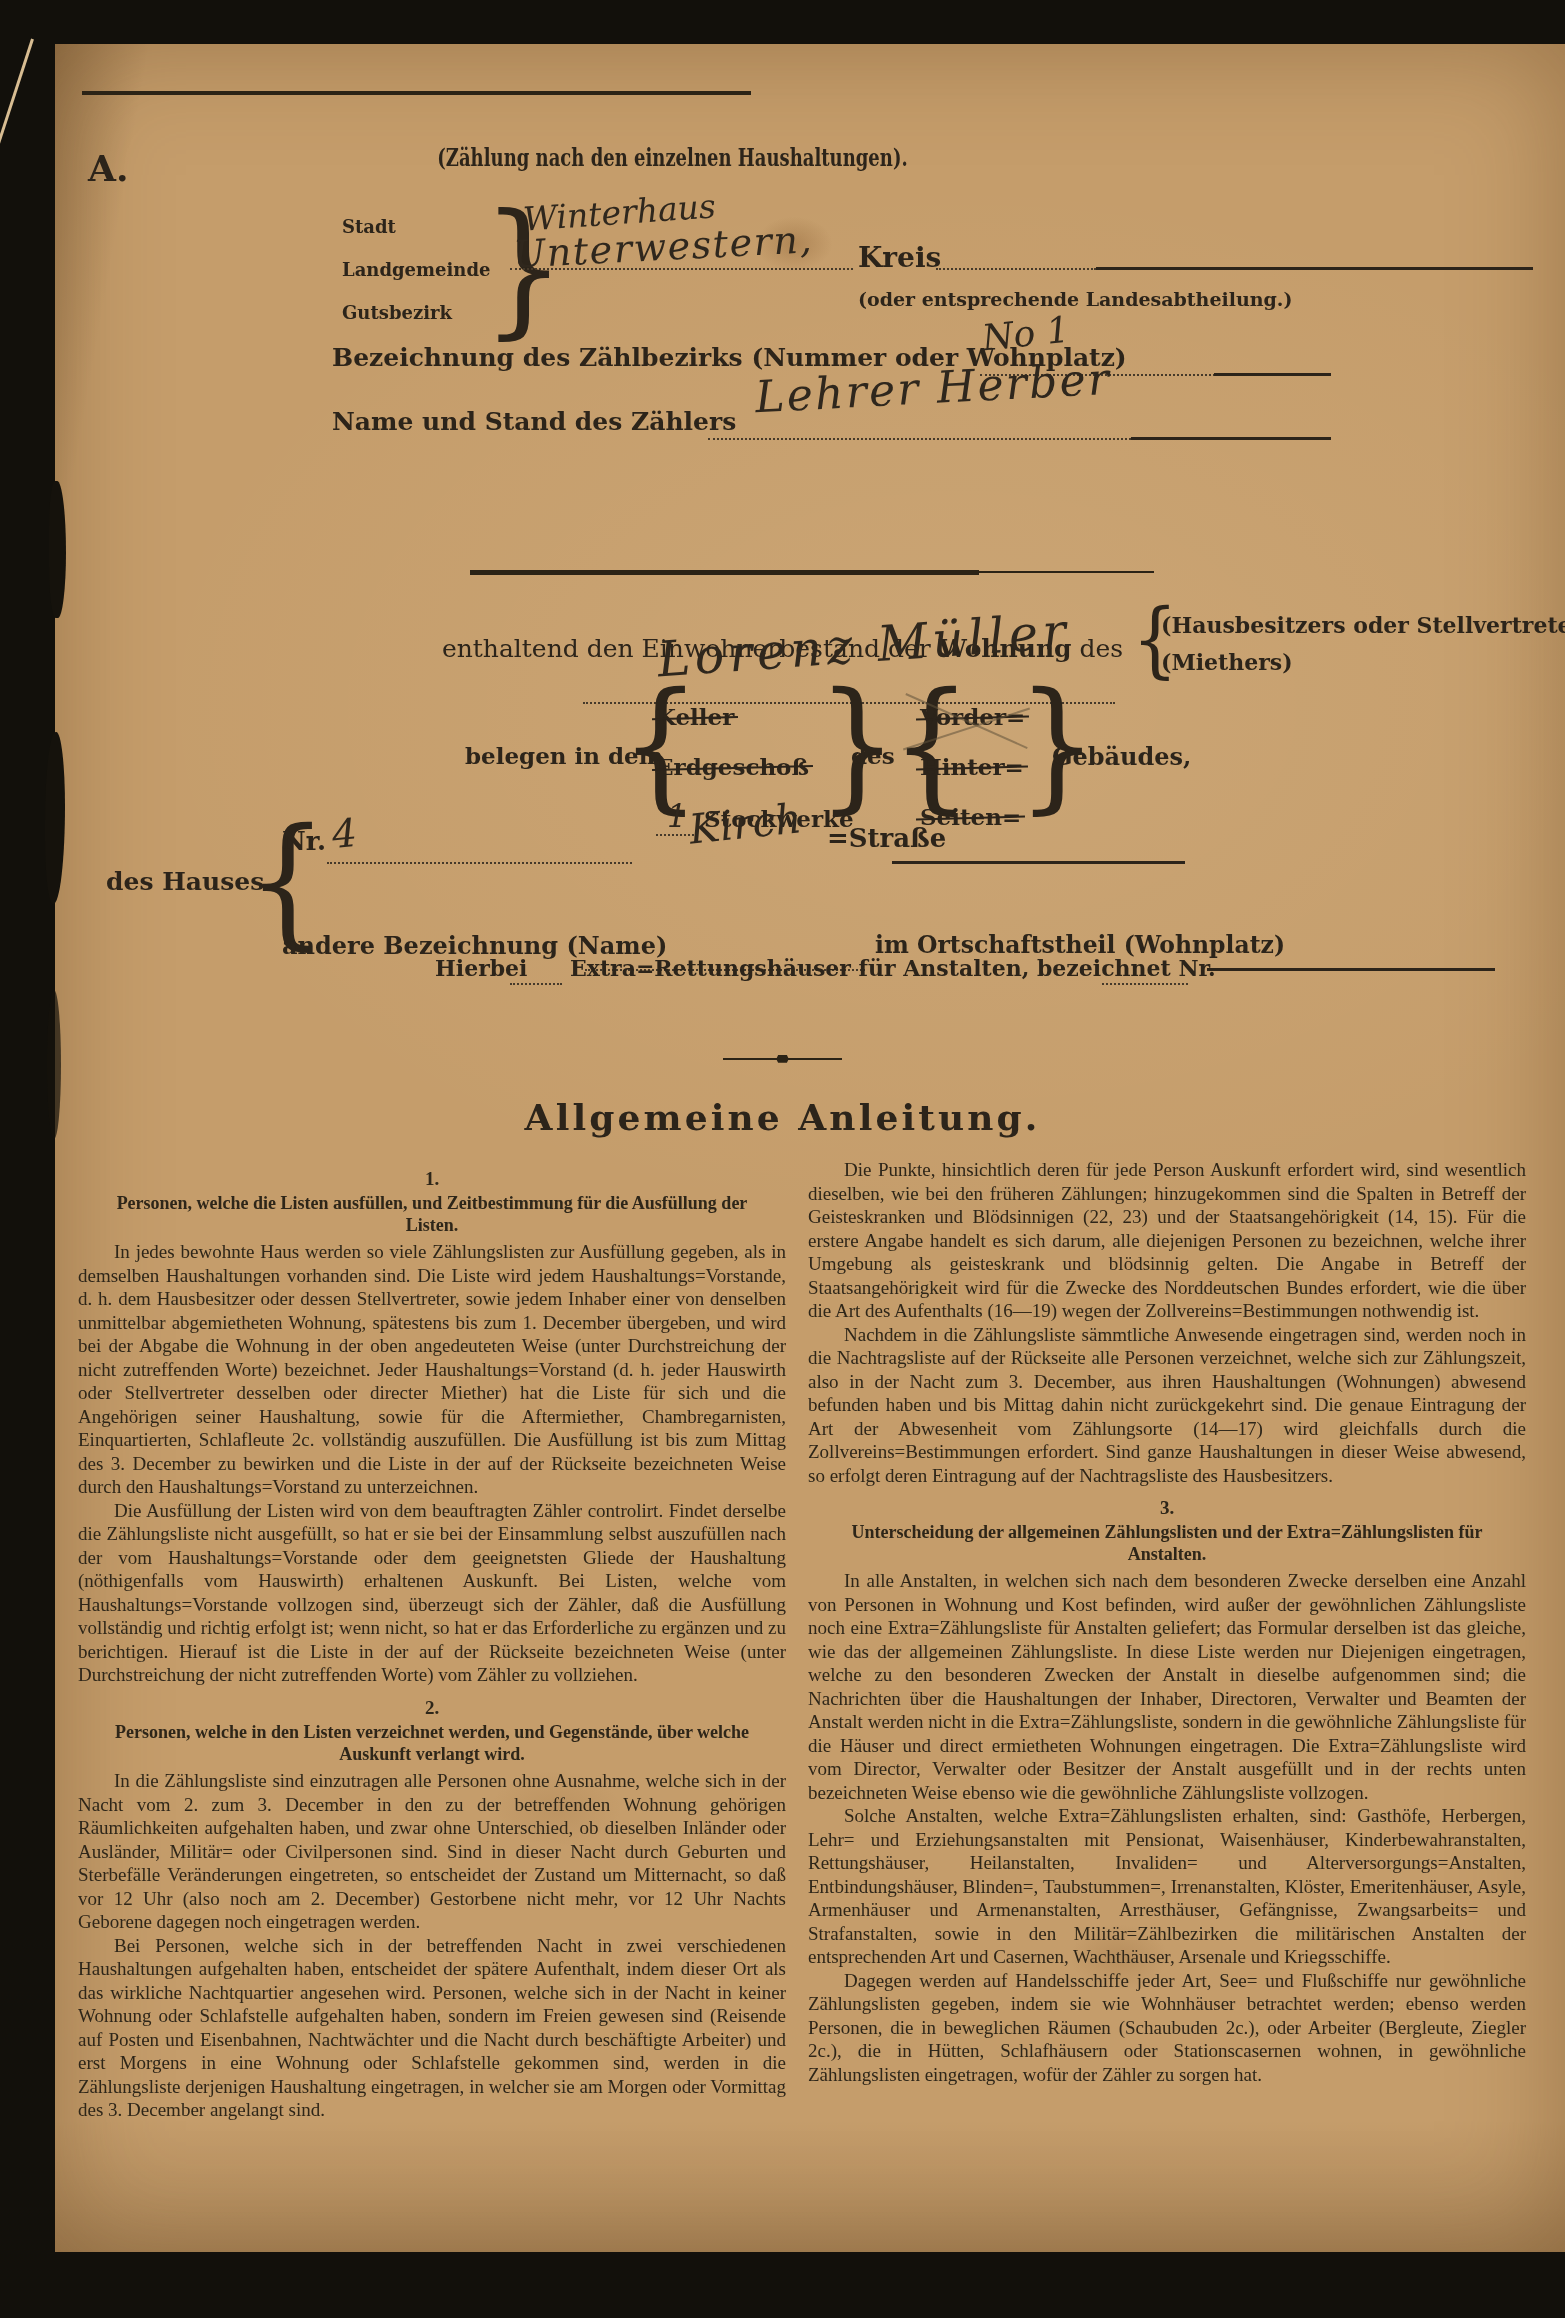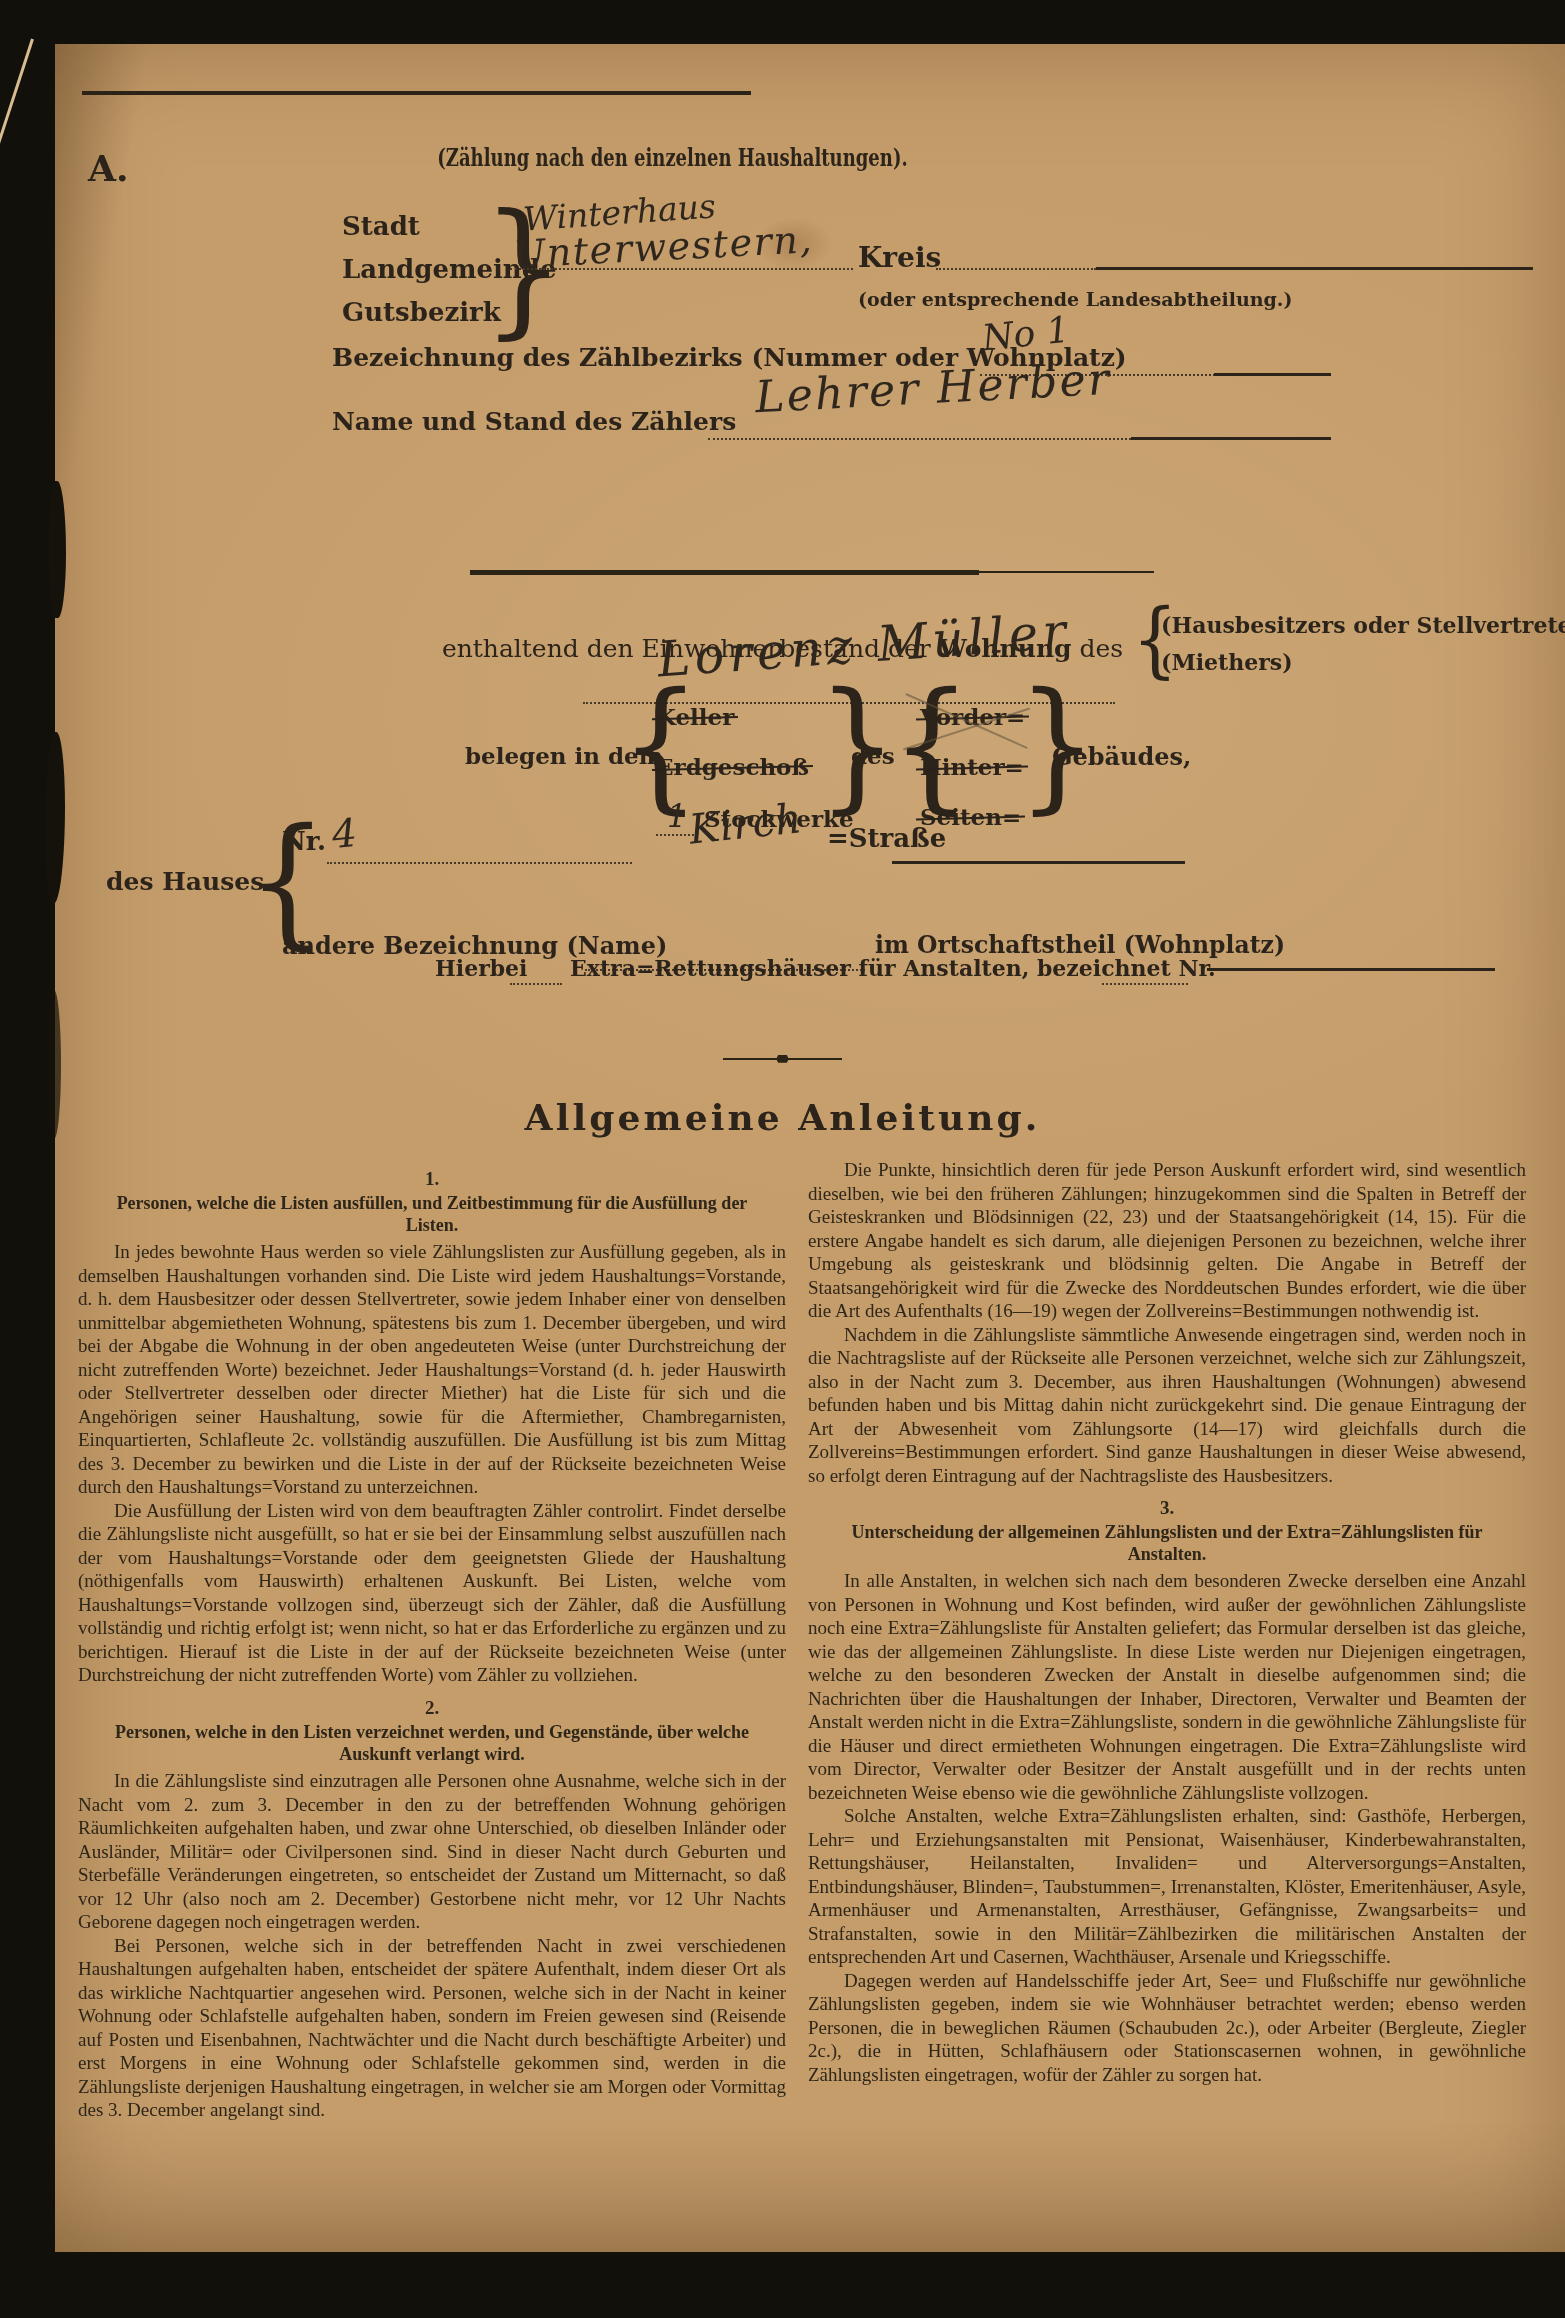--- a/index.html
+++ b/index.html
@@ -51,21 +51,21 @@
   <div class="abs tear" style="left:49px;top:481px;width:17px;height:137px;border-radius:40% 60% 55% 45%;"></div>
   <div class="abs tear" style="left:45px;top:732px;width:20.3px;height:172px;border-radius:55% 45% 60% 40%;"></div>
   <div class="abs tear" style="left:47px;top:990px;width:14px;height:149px;border-radius:50%;opacity:.7;"></div>
   <div class="abs" style="left:31px;top:39px;width:3.1px;height:117px;background:#d8bd92;transform:rotate(18deg);transform-origin:top;"></div>
 
   <div class="abs rule" style="left:82px;top:91px;width:669px;height:3.9px;"></div>
 
   <div class="abs flabel" style="left:88px;top:147px;font-size:36px;">A.</div>
   <div class="abs center" style="left:434px;top:150px;width:477px;font-size:18px;font-weight:bold;"><span class="tallcaps">(Zählung nach den einzelnen Haushaltungen).</span></div>
 
-  <div class="abs" id="locality-labels" style="left:342px;top:205px;font-size:26px;line-height:43px;">
+  <div class="abs" id="locality-labels" style="left:342px;top:205px;font-size:18px;line-height:43px;">
       <div class="flabel">Stadt</div>
       <div class="flabel">Landgemeinde</div>
       <div class="flabel">Gutsbezirk</div>
     </div>
   <div class="abs brace" style="left:482px;top:202px;font-size:131px;transform:scaleY(1.12);">}</div>
   <div class="abs hand" style="left:523px;top:193px;font-size:33px;transform:rotate(-4deg);">Winterhaus</div>
   <div class="abs dotted" style="left:510px;top:268px;width:343px;"></div>
   <div class="abs hand" style="left:513px;top:225px;font-size:38px;transform:rotate(-3deg);letter-spacing:1.6px;">Unterwestern,</div>
   <div class="abs flabel" style="left:858px;top:241px;font-size:28px;">Kreis</div>
   <div class="abs dotted" style="left:936px;top:268px;width:160px;"></div>

